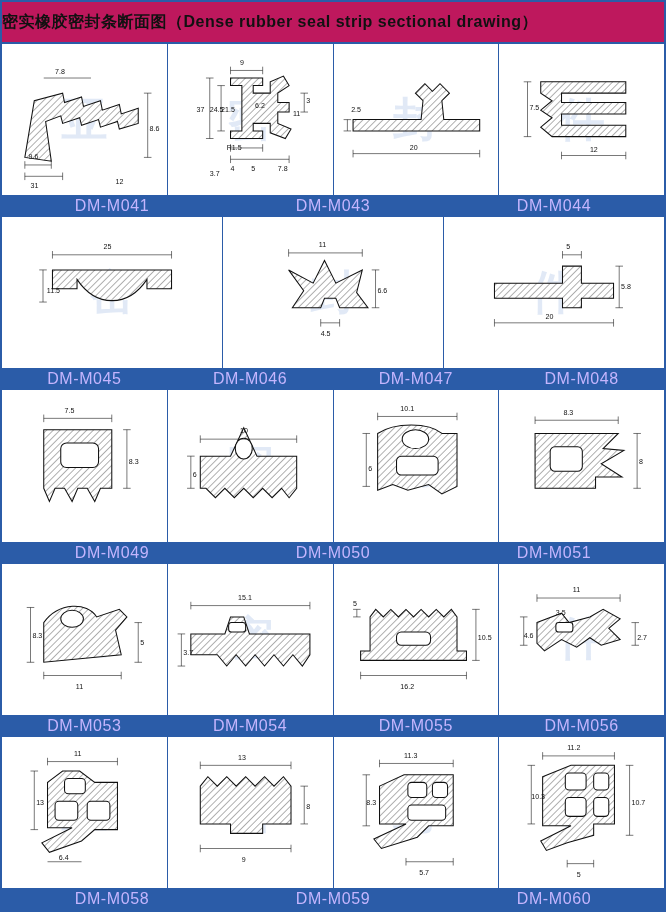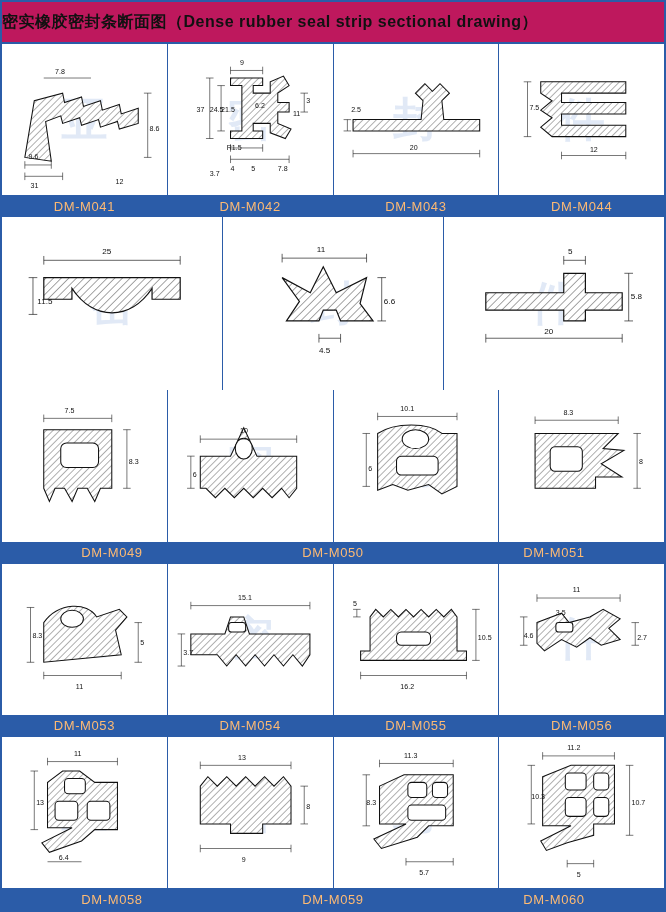--- a/index.html
+++ b/index.html
@@ -53,21 +53,21 @@
   }
   .cell:last-child{border-right:none;}
   .labels{
     flex:0 0 22px;
     display:flex;
     background:#2b5ca8;
   }
   .label{
     flex:1 1 0;
     display:flex;align-items:center;justify-content:center;
-    color:#fdba74;font-size:13px;letter-spacing:.6px;
+    color:#c4b5fd;font-size:16px;letter-spacing:.6px;
     border-right:1px solid #2b5ca8;
   }
   .label:last-child{border-right:none;text-align:right;}
   
   .wm{
     position:absolute;inset:0;
     display:flex;align-items:center;justify-content:center;
     font-size:46px;font-weight:bold;color:#c9d8ef;
     opacity:.55;pointer-events:none;
     user-select:none;
@@ -160,21 +160,20 @@
             <path class="dimline" d="M26 40 L26 98 M22 40 L30 40 M22 98 L30 98"></path>
             <path class="dimline" d="M62 118 L130 118 M62 114 L62 122 M130 114 L130 122"></path>
             <text class="dimtext" x="28" y="70">7.5</text>
             <text class="dimtext" x="92" y="114">12</text>
           </svg>
         </div>
 
       </div>
       <div class="labels">
         <div class="label">DM-M041</div>
-        <div class="label">DM-M042</div>
         <div class="label">DM-M043</div>
         <div class="label">DM-M044</div>
       </div>
     </div>
 
     <div class="row">
       <div class="cells">
 
 
         <div class="cell">
@@ -207,20 +206,26 @@
             <path class="prof" d="M20 70 L92 70 L92 52 L112 52 L112 70 L146 70 L146 86 L112 86 L112 96 L92 96 L92 86 L20 86 Z"></path>
             <path class="dimline" d="M92 40 L112 40 M92 36 L92 44 M112 36 L112 44"></path>
             <path class="dimline" d="M152 52 L152 96 M148 52 L156 52 M148 96 L156 96"></path>
             <path class="dimline" d="M20 112 L146 112 M20 108 L20 116 M146 108 L146 116"></path>
             <text class="dimtext" x="96" y="34">5</text>
             <text class="dimtext" x="154" y="76">5.8</text>
             <text class="dimtext" x="74" y="108">20</text>
           </svg>
         </div>
 
+      </div>
+      <div class="labels">
+        <div class="label">DM-M045</div>
+        <div class="label">DM-M046</div>
+        <div class="label">DM-M047</div>
+        <div class="label">DM-M048</div>
       </div>
     </div>
 
     <div class="row">
       <div class="cells">
 
         <div class="cell">
           <div class="wm">亚</div>
           <svg viewBox="0 0 166 160" preserveAspectRatio="xMidYMid meet">
             <path class="prof" d="M40 42 L112 42 L112 104 L100 104 L94 118 L86 104 L76 104 L70 118 L62 104 L52 104 L46 118 L40 104 Z"></path>

